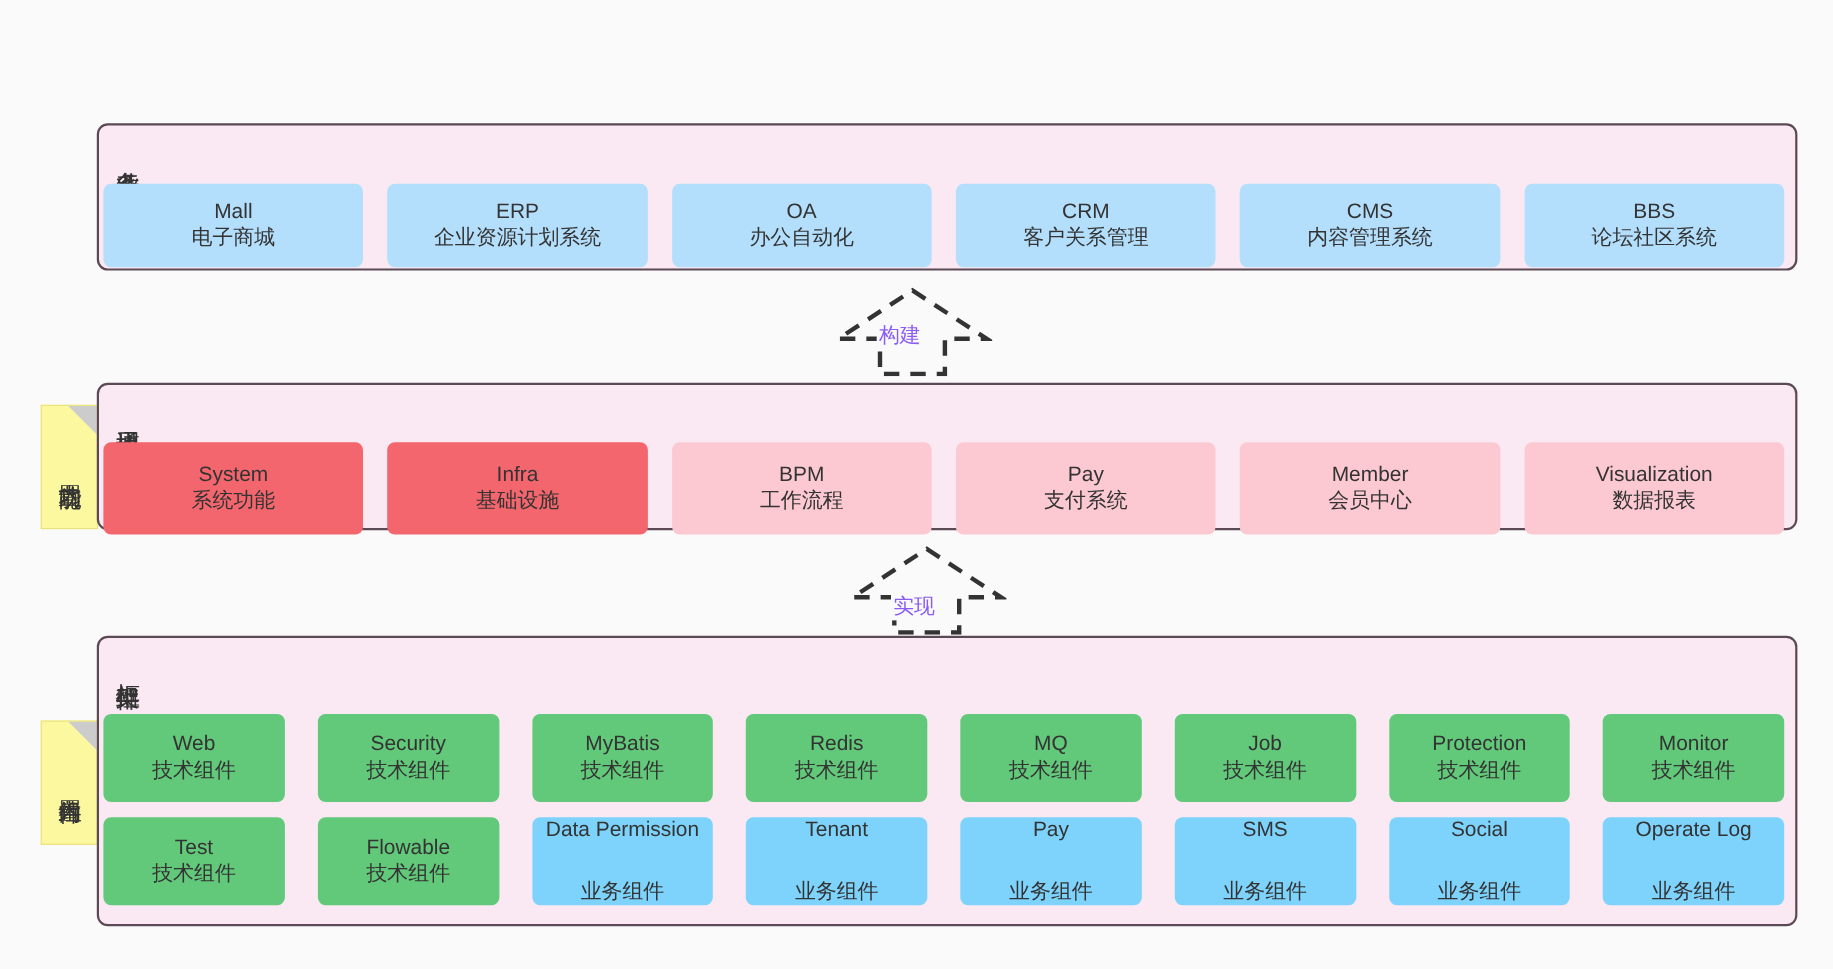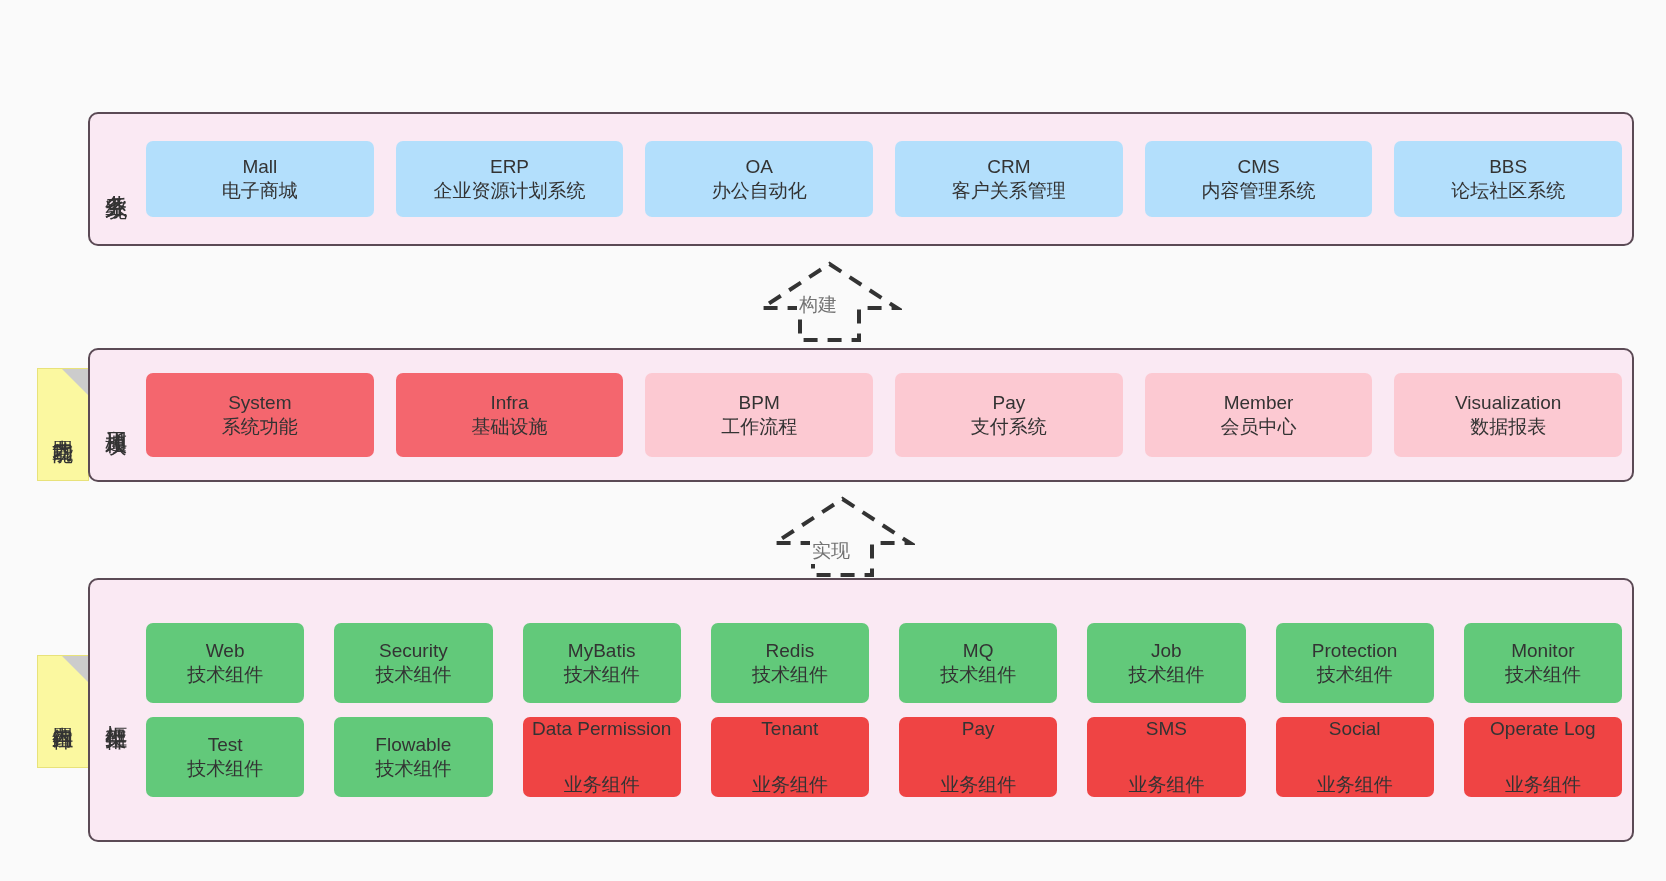--- a/index.html
+++ b/index.html
@@ -25,21 +25,21 @@
   }
 
   
   .layer {
     position: absolute;
     box-sizing: border-box;
     background: #fae9f3;
     border: 2px solid #5b4a55;
     border-radius: 10px;
     display: flex;
-    flex-direction: row;
+    flex-direction: column;
     align-items: stretch;
   }
 
   .layer-title {
     width: 52px;
     flex: 0 0 52px;
     display: flex;
     align-items: center;
     justify-content: center;
     font-size: 22px;
@@ -81,21 +81,21 @@
     padding: 4px 6px;
   }
   .card .ct-en { display: block; }
   .card .ct-cn { display: block; }
 
   
   .c-blue        { background: #b3dffc; }
   .c-red         { background: #f4666e; }
   .c-pink        { background: #fcc9d2; }
   .c-green       { background: #62c97a; }
-  .c-lightgreen  { background: #ef4444; gap: 32px; }
+  .c-lightgreen  { background: #7dd3fc; gap: 32px; }
 
   
   #layer-business {
     left: 88px; top: 112px; width: 1546px; height: 134px;
   }
   #layer-business .card { height: 76px; }
 
   #layer-modules {
     left: 88px; top: 348px; width: 1546px; height: 134px;
   }
@@ -138,21 +138,21 @@
   #note-builtin-components { left: 37px; top: 655px; width: 52px; height: 113px; }
 
   
   .arrow-wrap {
     position: absolute;
   }
   .arrow-wrap svg { display: block; }
   .arrow-label {
     position: absolute;
     font-size: 19px;
-    color: #737373;
+    color: #8b5cf6;
     background: #fafafa;
     padding: 0 2px;
     white-space: nowrap;
   }
   #arrow-build { left: 757px; top: 260px; width: 145px; height: 82px; }
   #arrow-build .arrow-label { left: 40px; top: 32px; }
   #arrow-implement { left: 770px; top: 495px; width: 145px; height: 82px; }
   #arrow-implement .arrow-label { left: 40px; top: 43px; }
 </style>
 </head>

